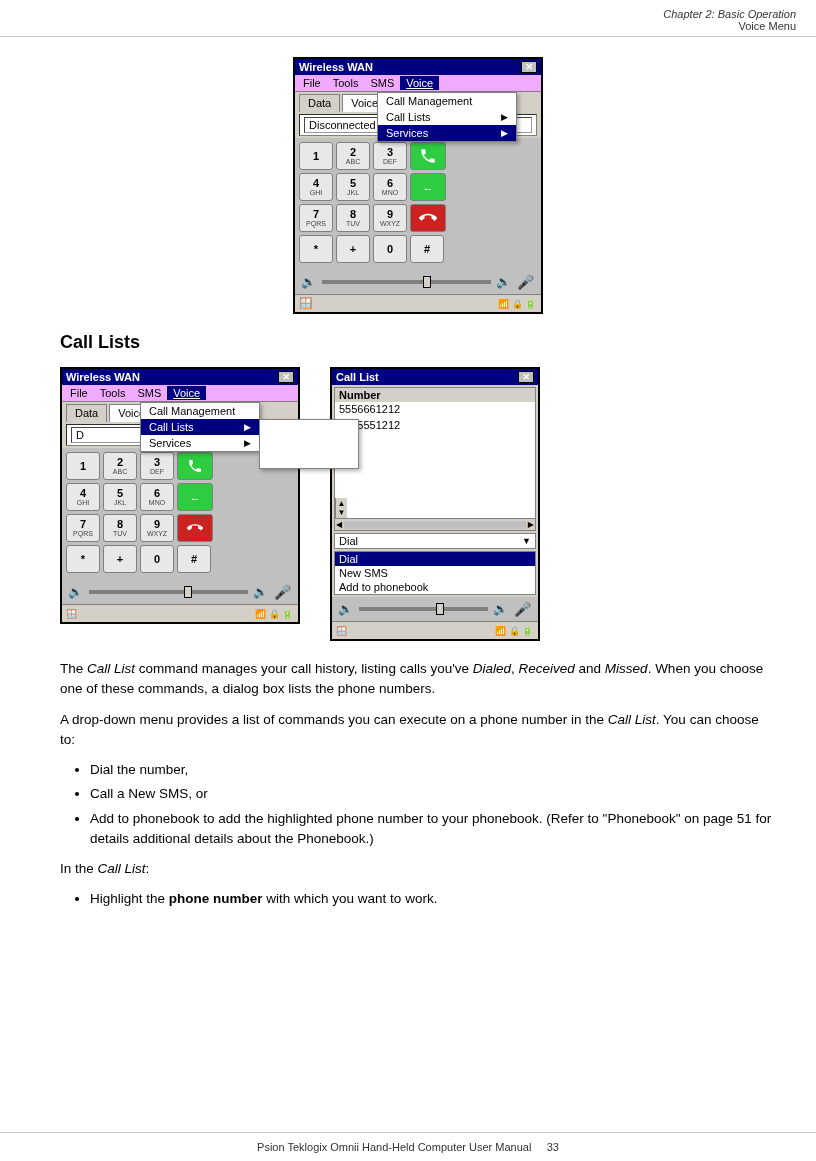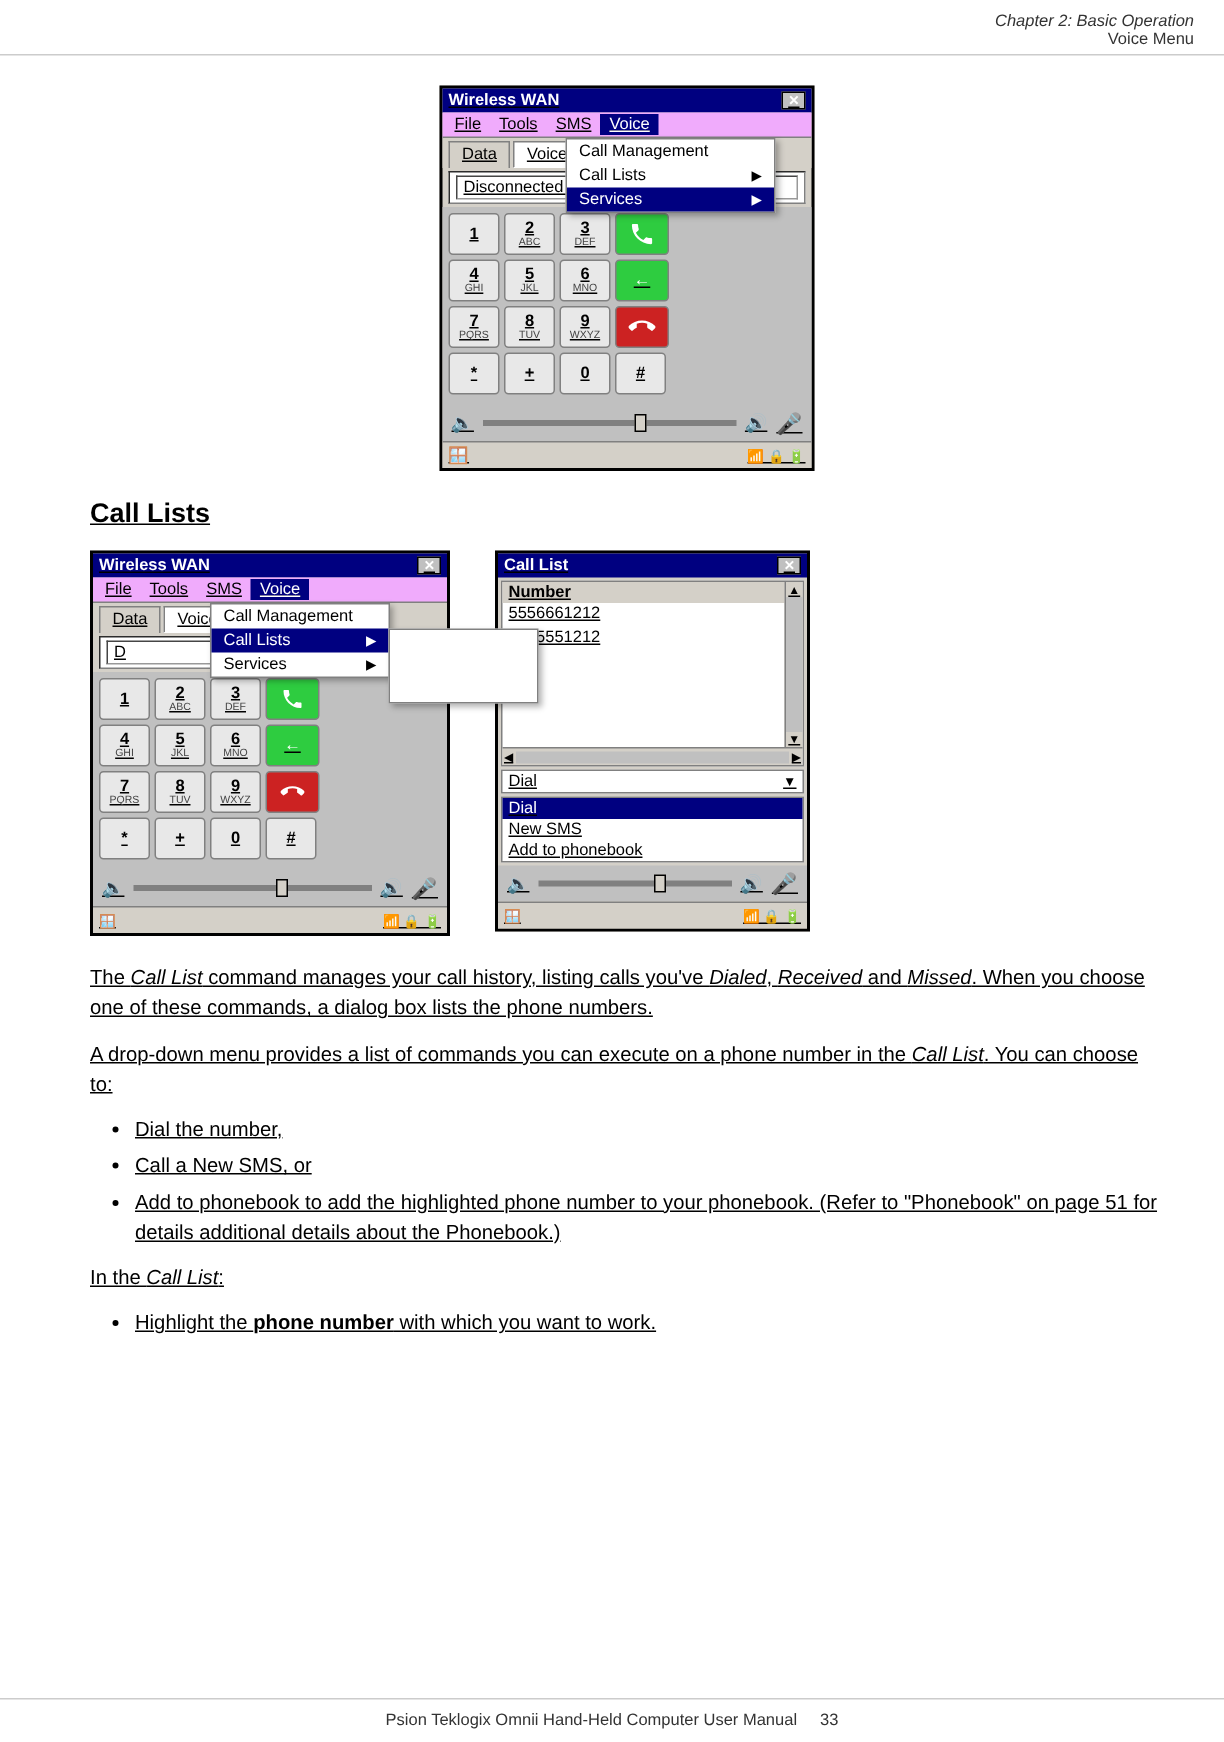--- a/index.html
+++ b/index.html
@@ -22,21 +22,20 @@
       border-bottom: 1px solid #ccc;
       margin-bottom: 10px;
     }
     .page-header .chapter-title {
       font-style: italic;
     }
 
     
     .content {
       padding: 10px 40px 20px 60px;
-      text-decoration: underline;
     }
 
     
     .screenshot-wrapper {
       display: flex;
       justify-content: center;
       margin-bottom: 18px;
     }
 
     .screenshot-wrapper.two-panels {
@@ -327,20 +326,21 @@
       width: 12px;
       background: #d4d0c8;
       border-left: 1px solid #808080;
       display: flex;
       flex-direction: column;
       align-items: center;
     }
 
     .call-list-table-area {
       display: flex;
+      flex-direction: column;
     }
 
     .call-list-numbers {
       flex: 1;
     }
 
     .call-list-number-row {
       padding: 1px 4px;
       font-size: 11px;
       height: 16px;

